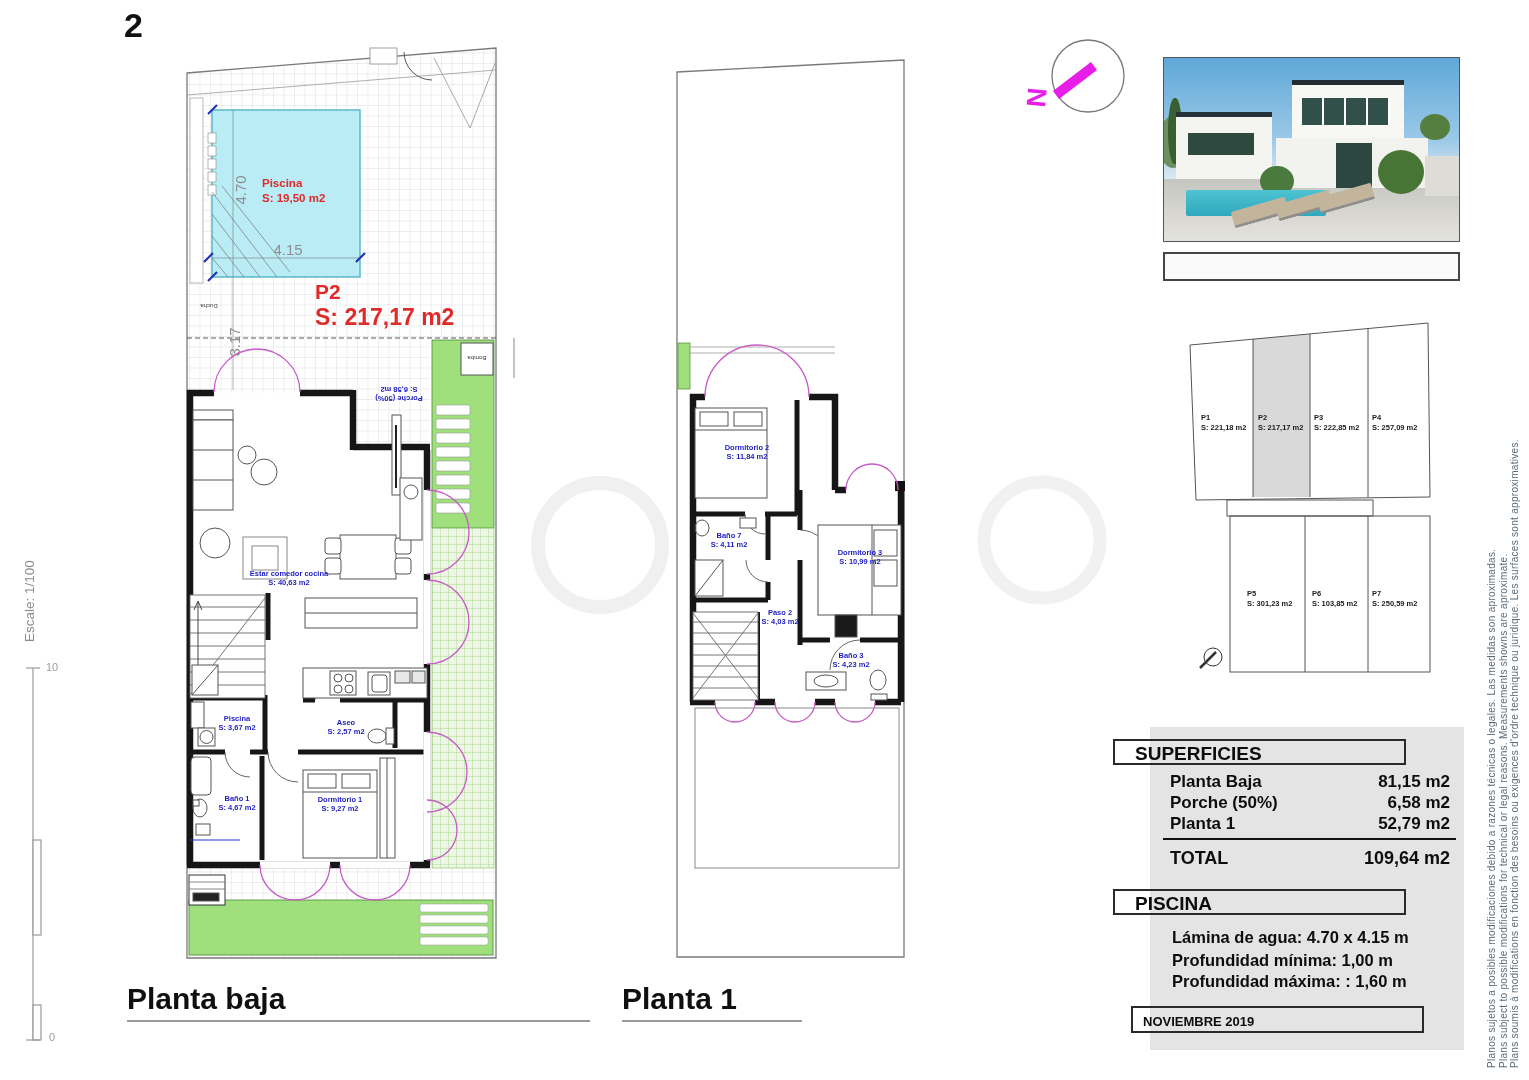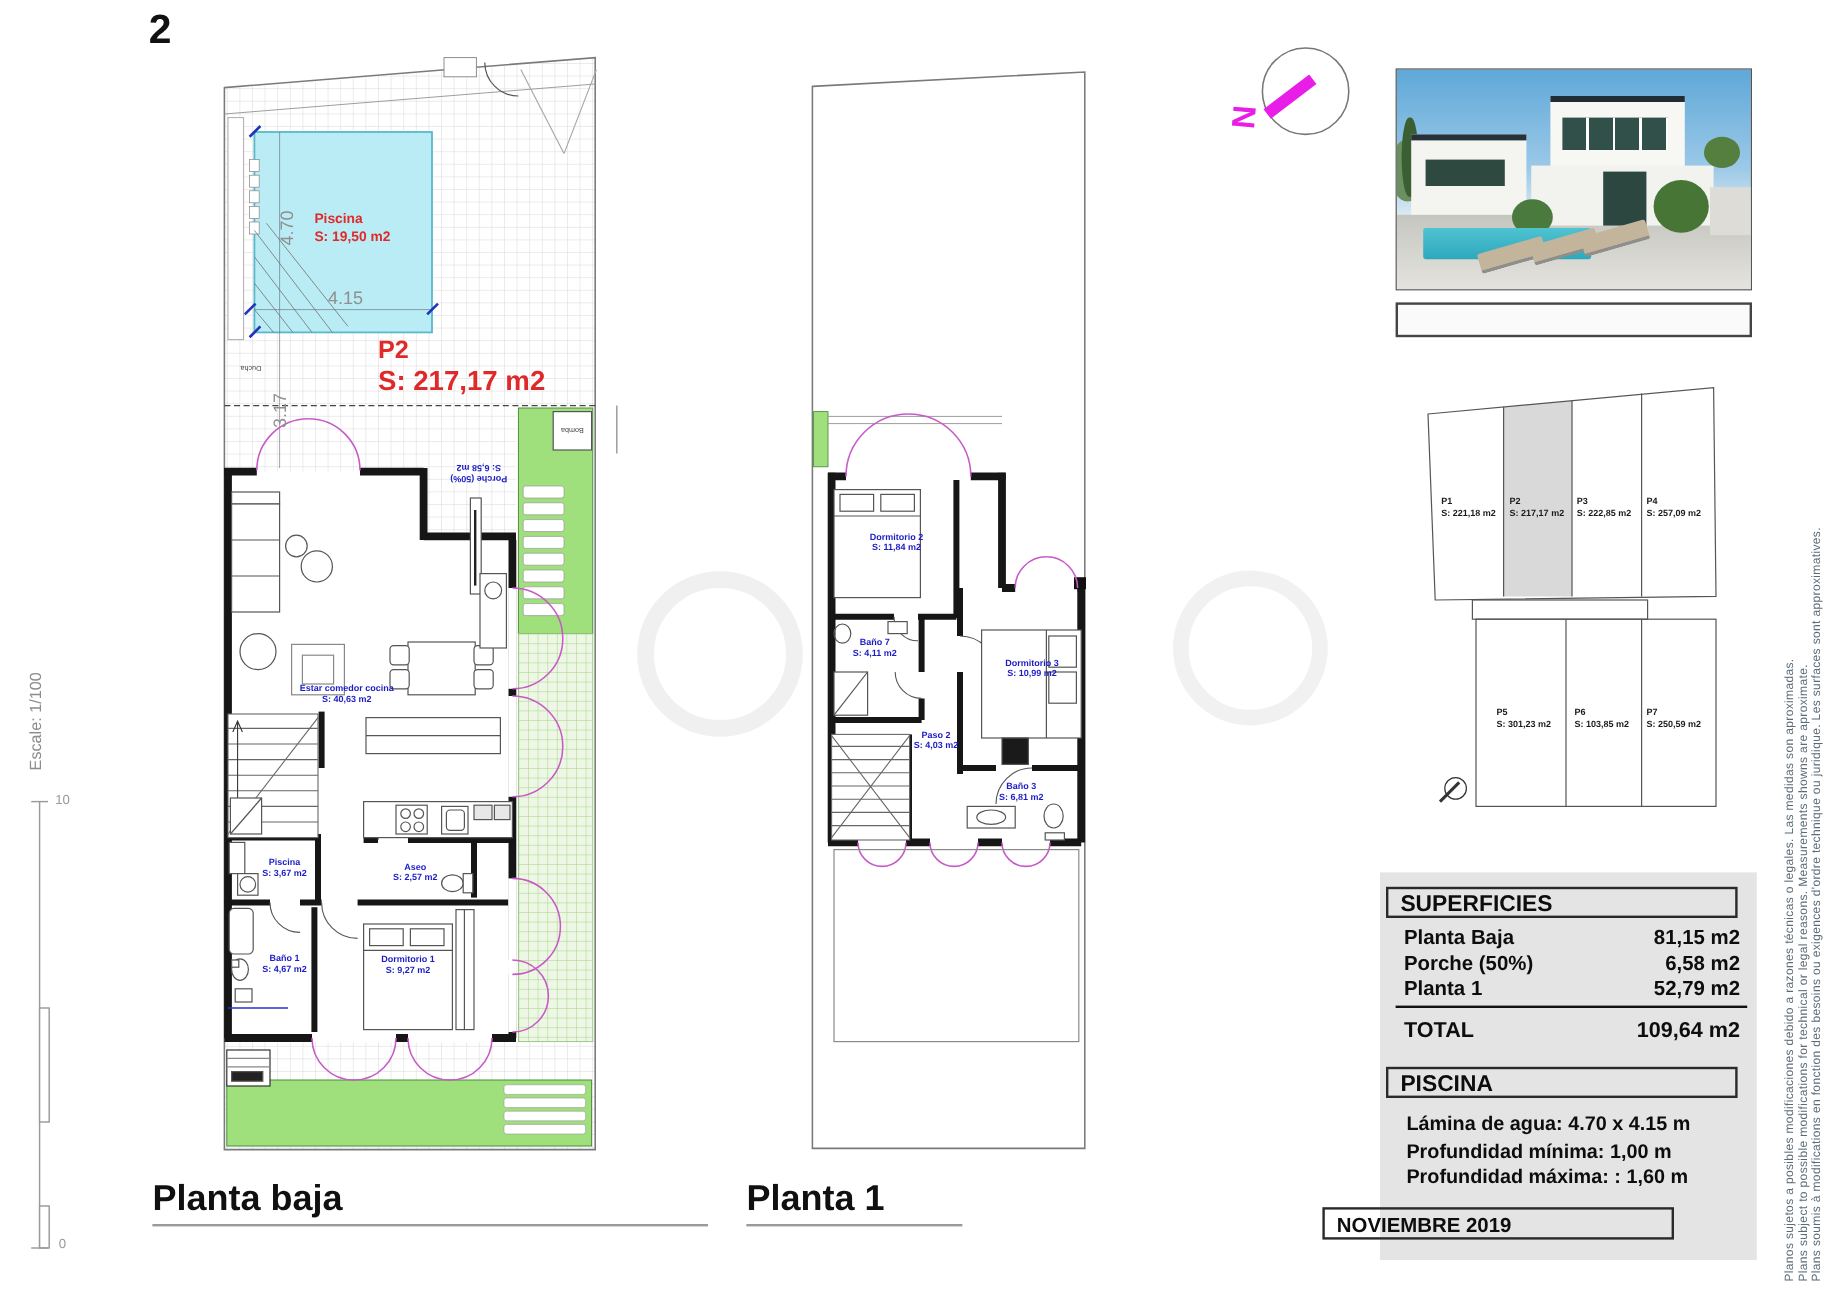--- a/index.html
+++ b/index.html
@@ -18,22 +18,22 @@
   .pool-lbl{position:absolute;color:#e02a2a;font-weight:bold;font-size:11.5px;line-height:1.3;}
   .pool-lbl span{display:block;}
   .p2-lbl{position:absolute;color:#e02a2a;font-weight:bold;line-height:1.05;}
   .p2-lbl .id{display:block;font-size:21px;}
   .p2-lbl .ar{display:block;font-size:23px;margin-top:2px;}
   .plan-title{position:absolute;font-size:30px;font-weight:bold;color:#101010;}
   .title-line{position:absolute;height:2px;background:#9a9a9a;}
   .pagenum{position:absolute;left:124px;top:6px;font-size:34px;font-weight:bold;color:#111;}
   
   .panel{position:absolute;left:1150px;top:727px;width:314px;height:323px;background:#e4e4e4;}
-  .hbox{position:absolute;left:1155px;width:293px;height:26px;border:2px solid #2a2a2a;
-        font-weight:bold;font-size:19px;color:#0d0d0d;line-height:26px;padding-left:10px;box-sizing:border-box;}
+  .hbox{position:absolute;left:1113px;width:293px;height:26px;border:2px solid #2a2a2a;
+        font-weight:bold;font-size:19px;color:#0d0d0d;line-height:26px;padding-left:20px;box-sizing:border-box;}
   .srow{position:absolute;left:1170px;width:280px;display:flex;justify-content:space-between;
         font-weight:bold;font-size:17px;color:#0d0d0d;white-space:nowrap;}
   .pline{position:absolute;left:1172px;font-weight:bold;font-size:16.5px;color:#0d0d0d;white-space:nowrap;}
   .divline{position:absolute;left:1163px;width:293px;height:2px;background:#111;}
   .plbl{position:absolute;font-size:7.5px;font-weight:bold;color:#1a1a1a;line-height:1.3;white-space:nowrap;}
   .plbl span{display:block;font-weight:bold;}
   
   #photo{position:absolute;left:1163px;top:57px;width:295px;height:183px;border:1px solid #555;
          overflow:hidden;background:linear-gradient(180deg,#5fa8d8 0%,#9cc9e8 45%,#cfe3ef 62%,#d8e9f2 66%);}
   #photo .deck{position:absolute;left:0;bottom:0;width:100%;height:62px;
@@ -54,22 +54,22 @@
   #photo .cypress{position:absolute;left:4px;top:40px;width:14px;height:66px;background:#3a5f33;border-radius:45%/50%;}
   #empty-box{position:absolute;left:1163px;top:252px;width:293px;height:25px;border:2px solid #444;background:#fafafa;}
   
   .escale{position:absolute;left:22px;top:642px;transform-origin:top left;transform:rotate(-90deg);
           font-size:13.5px;color:#8c8c8c;white-space:nowrap;}
   .scalenum{position:absolute;font-size:11px;color:#9a9a9a;}
   #disclaimer{position:absolute;left:1486px;top:1068px;width:1030px;transform-origin:top left;
           transform:rotate(-90deg);font-size:10px;line-height:11.5px;color:#5a6b78;letter-spacing:.3px;white-space:nowrap;}
   .nletter{position:absolute;left:1026px;top:82px;font-size:27px;font-weight:bold;color:#e81ee8;
           transform:rotate(95deg);}
-  .date-box{position:absolute;left:1102px;top:1006px;width:293px;height:27px;border:2px solid #2a2a2a;
-          font-weight:bold;font-size:17px;line-height:27px;padding-left:10px;box-sizing:border-box;color:#0d0d0d;}
+  .date-box{position:absolute;left:1131px;top:1006px;width:293px;height:27px;border:2px solid #2a2a2a;
+          font-weight:bold;font-size:13px;line-height:27px;padding-left:10px;box-sizing:border-box;color:#0d0d0d;}
 </style>
 </head>
 <body>
 
 <div id="page">
 
   <svg width="1529" height="1080" viewBox="0 0 1529 1080" class="abs" style="left:0;top:0">
     <defs>
       <pattern id="g10" width="10.5" height="10.5" patternUnits="userSpaceOnUse">
         <path d="M10.5 0H0V10.5" fill="none" stroke="#cfcfcf" stroke-width="0.7"></path>
@@ -388,21 +388,21 @@
   <div class="rlbl" style="left:860px;top:557px">
     <span>Dormitorio 3</span>
     <span>S: 10,99 m2</span>
   </div>
   <div class="rlbl" style="left:780px;top:617px">
     <span>Paso 2</span>
     <span>S: 4,03 m2</span>
   </div>
   <div class="rlbl" style="left:851px;top:660px">
     <span>Baño 3</span>
-    <span>S: 6,81 m2</span>
+    <span>S: 4,23 m2</span>
   </div>
 
   <div class="plan-title" style="left:127px;top:982px">Planta baja</div>
   <div class="title-line" style="left:127px;top:1020px;width:463px"></div>
   <div class="plan-title" style="left:622px;top:982px">Planta 1</div>
   <div class="title-line" style="left:622px;top:1020px;width:180px"></div>
 
   <div class="nletter">N</div>
 
   <div class="escale">Escale: 1/100</div>

